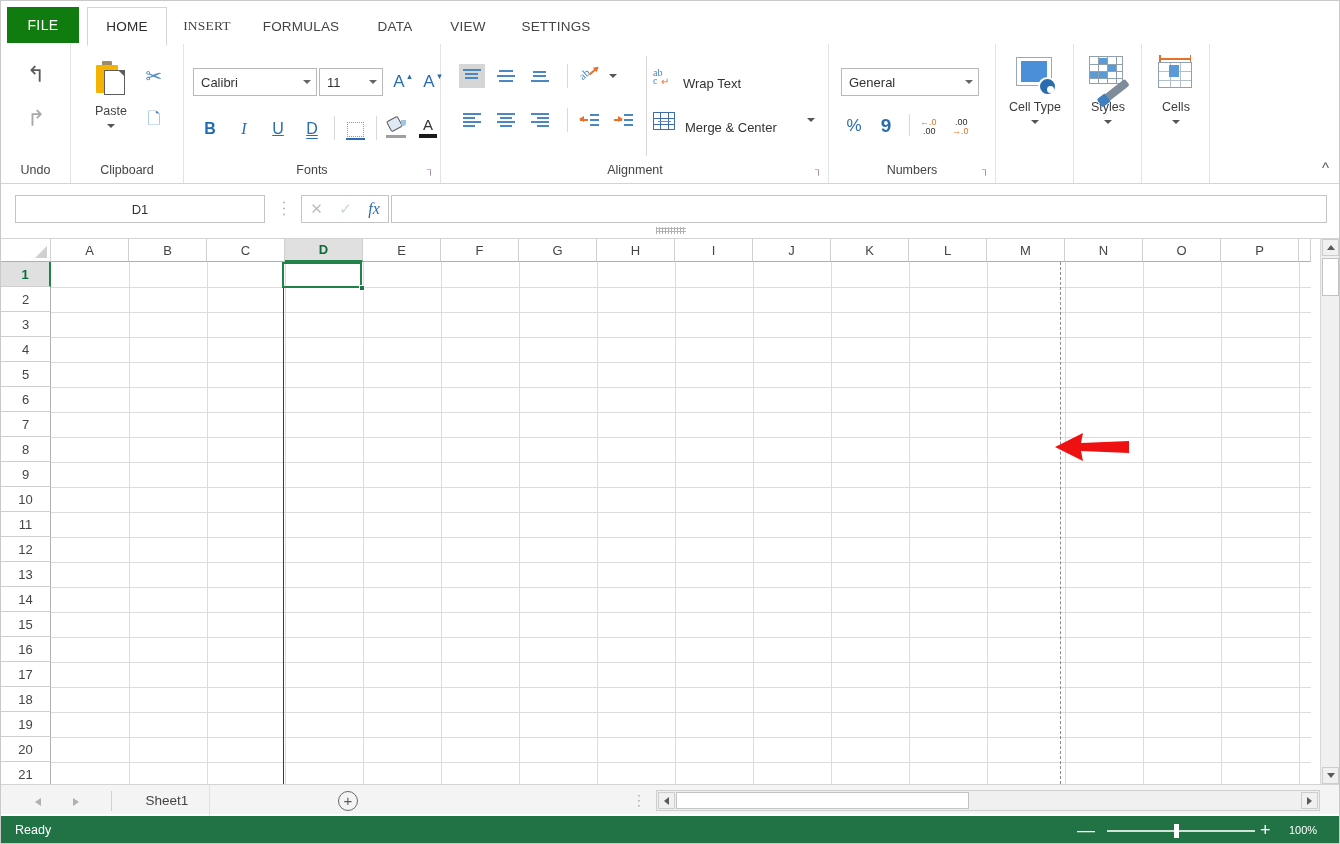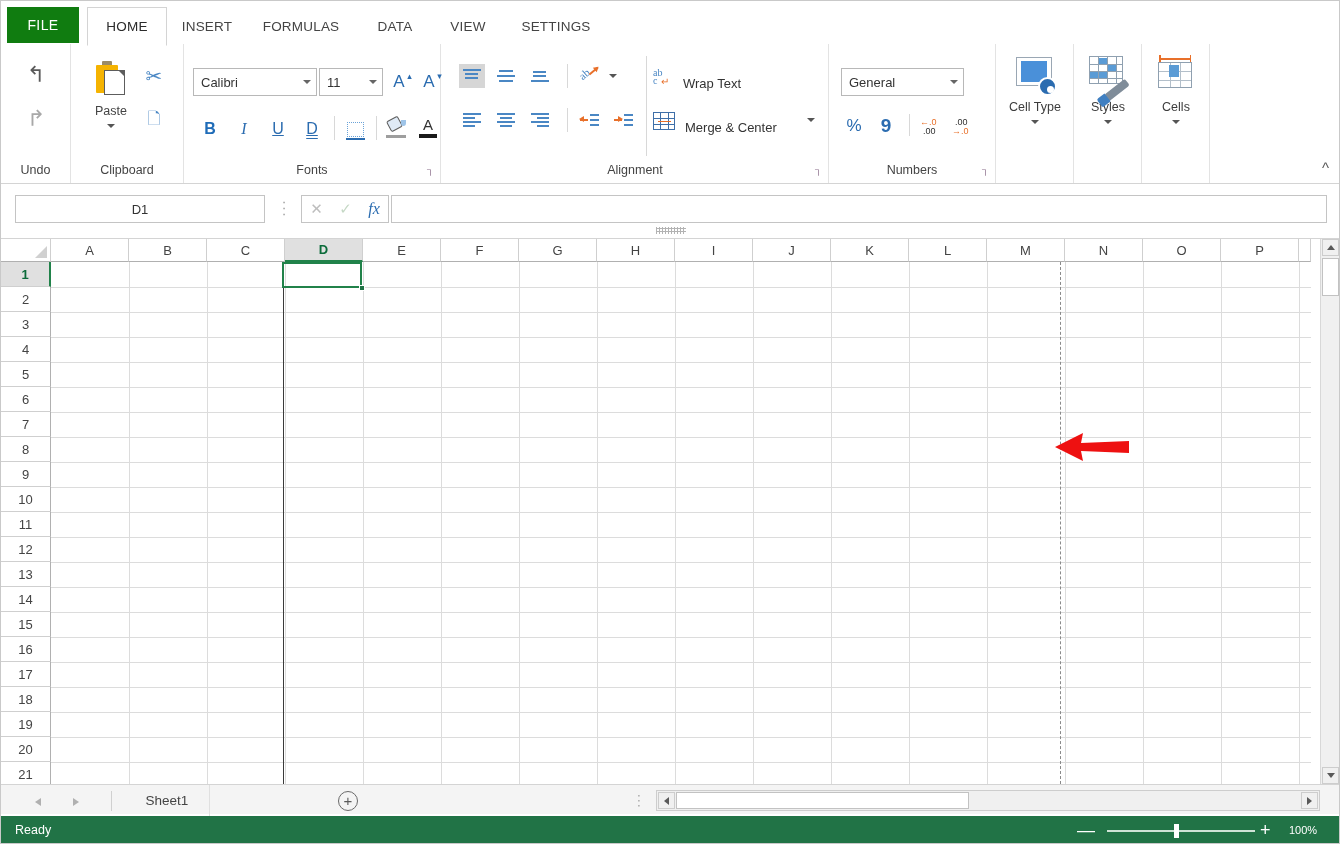--- a/index.html
+++ b/index.html
@@ -460,21 +460,21 @@
   .zoom-pct { position: absolute; top: 8px; font-size: 11px; color: #ffffff; }
 </style>
 </head>
 <body>
 
 <div id="app">
 
   <div class="tabbar">
     <div class="tab-file">FILE</div>
     <div class="tab active" style="left:86px; width:80px;">HOME</div>
-    <div class="tab" style="left:170px; width:72px;">INSERT</div>
+    <div class="tab" style="left:170px; width:72px;font-family:Liberation Serif, serif;">INSERT</div>
     <div class="tab" style="left:250px; width:100px;">FORMULAS</div>
     <div class="tab" style="left:360px; width:68px;">DATA</div>
     <div class="tab" style="left:436px; width:62px;">VIEW</div>
     <div class="tab" style="left:506px; width:98px;">SETTINGS</div>
   </div>
 
   <div class="ribbon">
 
     <div class="rgroup" style="left:0; width:70px;">
       <div class="icon-btn" style="left:16px; top:14px; width:38px; height:34px;">
@@ -660,21 +660,21 @@
       </div>
       <div style="position:absolute; left:366px; top:74px;">
           <div class="caret-sm"></div>
         </div>
 
       <div class="glabel" style="left:0; width:388px;">Alignment</div>
       <div class="dlauncher">┐</div>
     </div>
 
     <div class="rgroup" style="left:828px; width:167px;">
-      <div class="combo" style="left:12px; top:24px; width:123px; height:28px;">
+      <div class="combo" style="left:12px; top:24px; width:138px; height:28px;">
         <span class="cv">General</span>
         <span class="carwrap">
             <span class="caret-gray"></span>
           </span>
       </div>
       <div class="icon-btn" style="left:12px; top:68px; width:26px; height:28px;">
         <span class="pct">%</span>
       </div>
       <div class="icon-btn" style="left:44px; top:68px; width:26px; height:28px;">
         <span class="comma">9</span>

